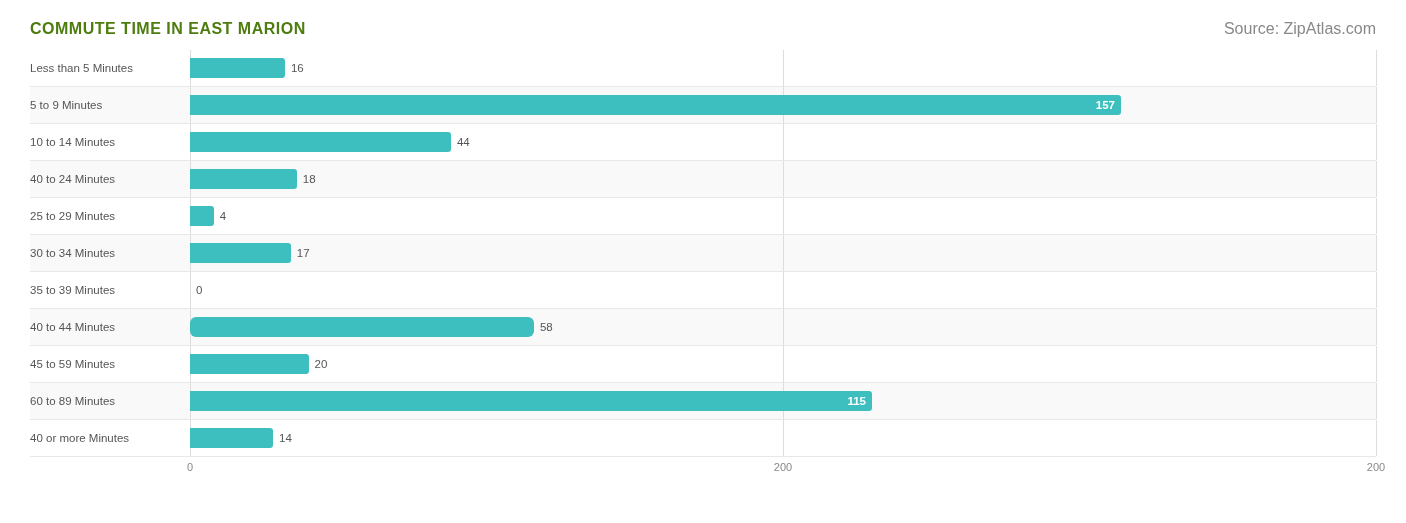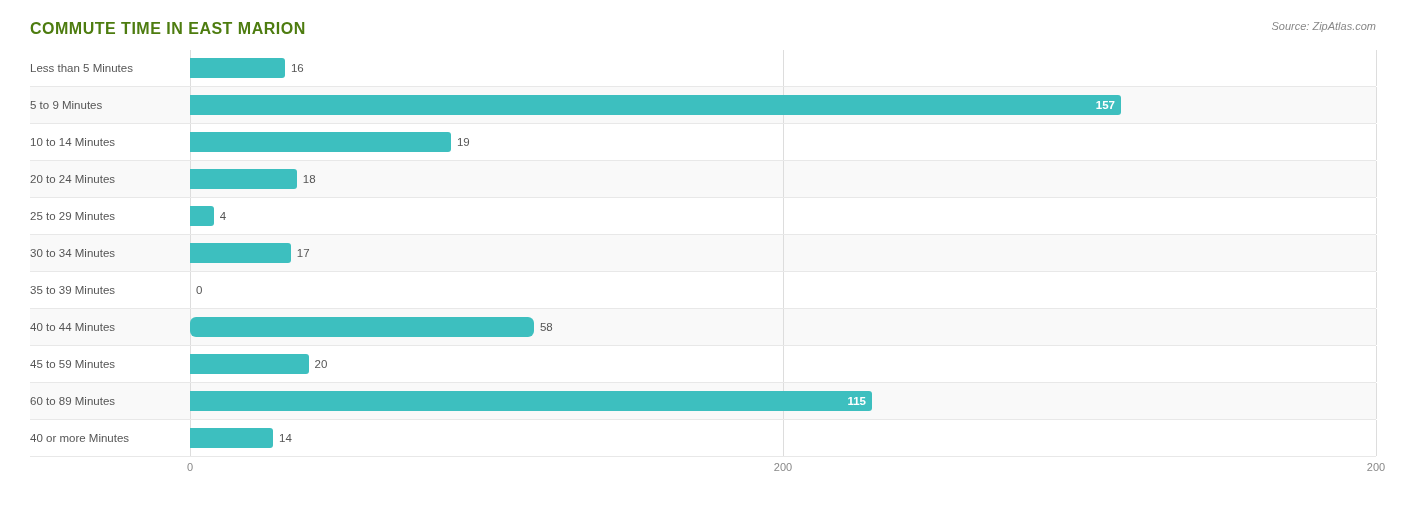--- a/index.html
+++ b/index.html
@@ -22,23 +22,22 @@
       align-items: flex-start;
       margin-bottom: 12px;
     }
     .chart-title {
       font-size: 16px;
       font-weight: bold;
       color: #4d7c0f;
       letter-spacing: 0.5px;
     }
     .chart-source {
-      font-size: 11px;
+      font-size: 16px;
       color: #888;
-      font-style: italic;
     }
     .chart-body {
       display: flex;
       flex-direction: column;
       gap: 0px;
       width: 100%;
     }
     .bar-row {
       display: flex;
       align-items: center;
@@ -139,26 +138,26 @@
           </div>
         </div>
       </div>
       <div class="bar-row">
         <div class="label">10 to 14 Minutes</div>
         <div class="bar-area" style="position: relative;">
           <div style="position: absolute; left: 0%; top: 0px; bottom: 0px; width: 1px; background: rgb(221, 221, 221); pointer-events: none;"></div>
           <div style="position: absolute; left: 50%; top: 0px; bottom: 0px; width: 1px; background: rgb(221, 221, 221); pointer-events: none;"></div>
           <div style="position: absolute; left: 100%; top: 0px; bottom: 0px; width: 1px; background: rgb(221, 221, 221); pointer-events: none;"></div>
           <div class="bar" style="width: 22%; min-width: 2px;">
-            <span class="bar-value">19</span>
-          </div>
-        </div>
-      </div>
-      <div class="bar-row">
-        <div class="label">20 to 24 Minutes</div>
+            <span class="bar-value">44</span>
+          </div>
+        </div>
+      </div>
+      <div class="bar-row">
+        <div class="label">40 to 24 Minutes</div>
         <div class="bar-area" style="position: relative;">
           <div style="position: absolute; left: 0%; top: 0px; bottom: 0px; width: 1px; background: rgb(221, 221, 221); pointer-events: none;"></div>
           <div style="position: absolute; left: 50%; top: 0px; bottom: 0px; width: 1px; background: rgb(221, 221, 221); pointer-events: none;"></div>
           <div style="position: absolute; left: 100%; top: 0px; bottom: 0px; width: 1px; background: rgb(221, 221, 221); pointer-events: none;"></div>
           <div class="bar" style="width: 9%; min-width: 2px;">
             <span class="bar-value">18</span>
           </div>
         </div>
       </div>
       <div class="bar-row">

